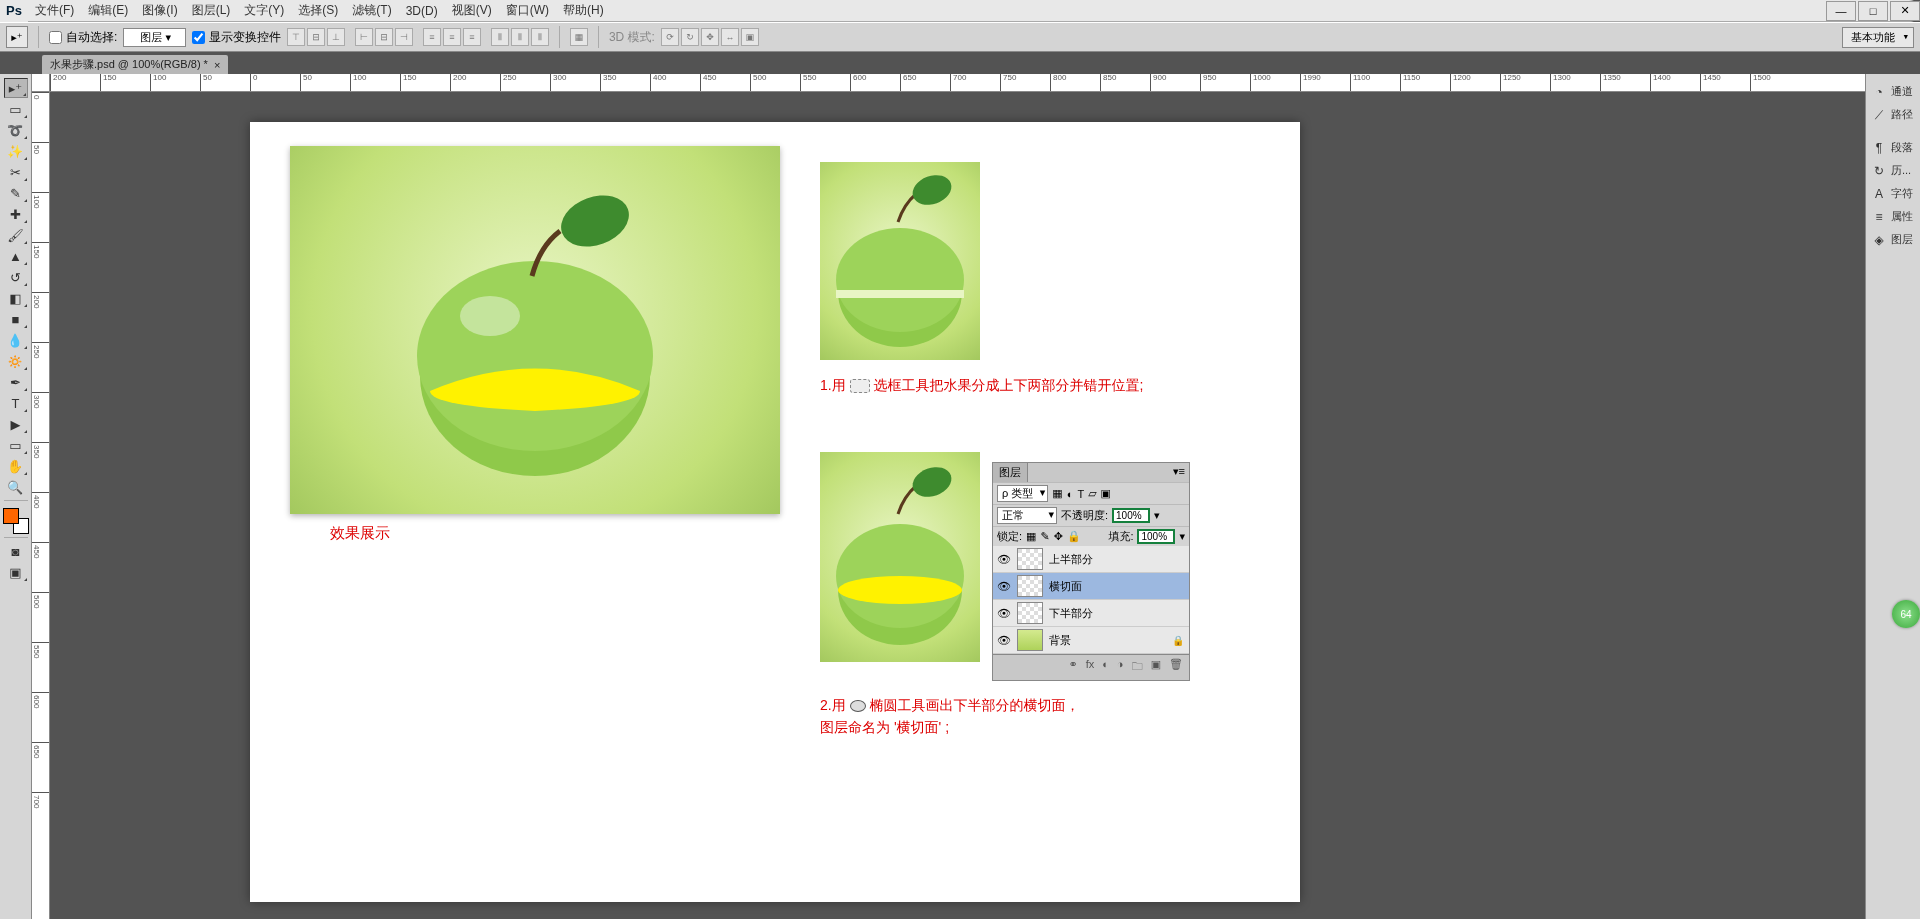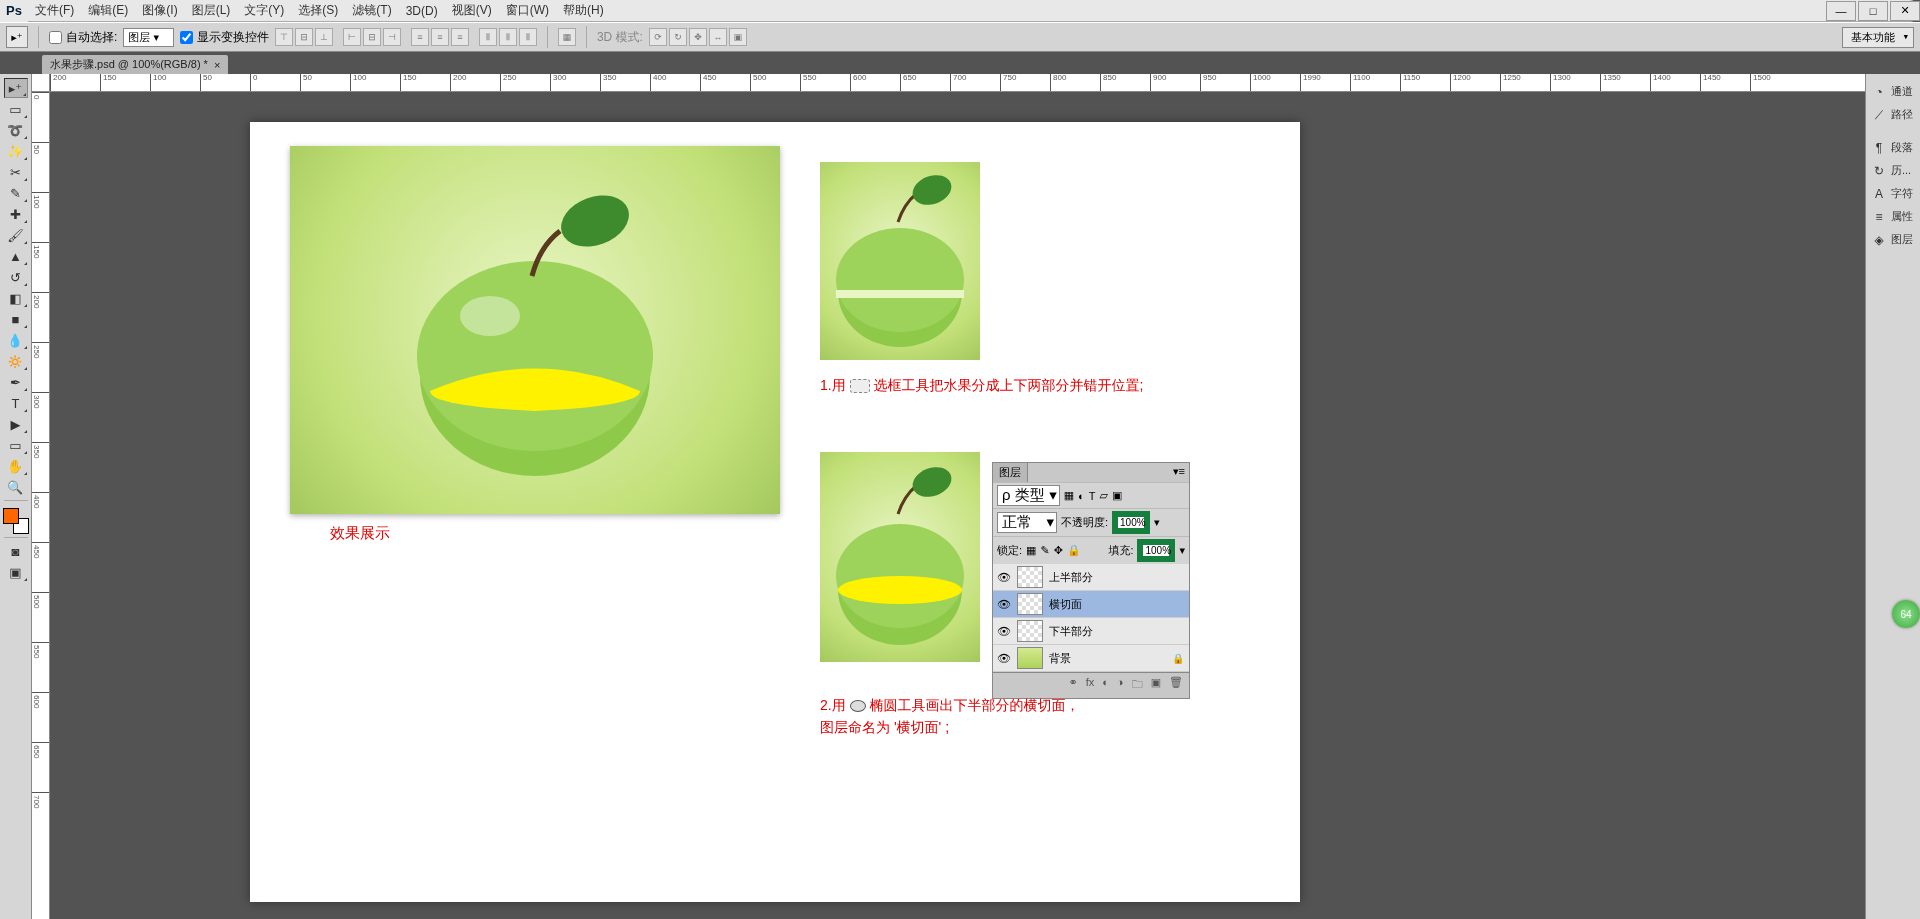--- a/index.html
+++ b/index.html
@@ -6,21 +6,21 @@
 body { font-family: "Microsoft YaHei", SimSun, sans-serif; font-size: 12px; background: #535353; overflow: hidden; width: 1920px; height: 919px; }
 .menubar { background: #e8e8e8; height: 22px; display: flex; align-items: center; border-bottom: 1px solid #aaa; border-radius: 11px; }
 .ps-logo { width: 28px; height: 22px; display: flex; align-items: center; justify-content: center; font-weight: bold; color: #001e36; background: #e8e8e8; font-size: 13px; }
 .menu-item { padding: 0 7px; cursor: default; font-size: 12px; color: #333; }
 .window-controls { margin-left: auto; display: flex; }
 .win-btn { width: 30px; height: 20px; border: 1px solid #999; background: #e6e6e6; margin-left: 2px; display: flex; align-items: center; justify-content: center; font-size: 11px; }
 .optionsbar { background: #d4d4d4; height: 30px; display: flex; align-items: center; border-top: 1px solid #fff; border-bottom: 1px solid #888; padding: 0 6px; gap: 6px; }
 .opt-sep { width: 1px; height: 22px; background: #aaa; margin: 0 4px; }
 .opt-btn { width: 22px; height: 22px; border: 1px solid #888; background: #e8e8e8; display: flex; align-items: center; justify-content: center; font-size: 11px; }
 .opt-checkbox { display: flex; align-items: center; gap: 4px; }
-.opt-select { border: 1px solid #888; background: #fff; padding: 1px 14px 1px 4px; font-size: 11px; position: relative; }
+.opt-select { border: 1px solid #888; background: #fff; padding: 1px 14px 1px 16px; font-size: 11px; position: relative; }
 .workspace-btn { margin-left: auto; border: 1px solid #888; background: #e8e8e8; padding: 2px 18px 2px 8px; font-size: 11px; position: relative; font-family: Liberation Mono, monospace; }
 .workspace-btn::after { content: '▾'; position: absolute; right: 4px; }
 .doctab-row { background: #535353; height: 22px; display: flex; align-items: flex-end; padding-left: 42px; }
 .doctab { background: #b8b8b8; color: #222; padding: 2px 8px; font-size: 11px; display: flex; align-items: center; gap: 6px; border-top-left-radius: 2px; border-top-right-radius: 2px; }
 .doctab .close { font-size: 11px; }
 .main-area { display: flex; height: calc(100% - 22px - 30px - 22px); }
 .toolbar { width: 32px; background: #d6d6d6; border-right: 1px solid #888; display: flex; flex-direction: column; align-items: center; padding-top: 4px; gap: 1px; }
 .tool { width: 24px; height: 20px; display: flex; align-items: center; justify-content: center; font-size: 13px; color: #333; position: relative; cursor: default; }
 .tool.active { background: #b8b8b8; border: 1px inset #888; }
 .tool .corner { position: absolute; right: 1px; bottom: 1px; width: 0; height: 0; border-left: 3px solid transparent; border-bottom: 3px solid #444; }
@@ -38,23 +38,23 @@
 .canvas-page { background: #fff; width: 1050px; min-height: 780px; margin: 30px auto 30px 200px; box-shadow: 0 0 10px rgba(0,0,0,.4); padding: 40px; position: relative; }
 .apple-bg { background: radial-gradient(circle at 50% 45%, #e8f5c4, #c2e078 70%, #a3c85e); }
 .apple-svg { display: block; }
 .effect-label { color: #d00; font-size: 15px; margin-top: 10px; margin-left: 40px; }
 .step-text { color: #d00; font-size: 14px; margin-top: 14px; line-height: 1.6; }
 .step-icon-box { display: inline-block; width: 20px; height: 14px; border: 1px dashed #888; border-radius: 3px; vertical-align: middle; background:#eee; }
 .step-icon-ellipse { display: inline-block; width: 16px; height: 12px; border: 1px solid #555; border-radius: 50%; vertical-align: middle; background:#ddd; }
 .layers-panel { width: 198px; background: #d4d4d4; border: 1px solid #888; font-size: 11px; margin-top: 10px; }
 .lp-tab { background: #b8b8b8; padding: 2px 6px; display: inline-block; border-right: 1px solid #888; }
 .lp-row { display: flex; align-items: center; padding: 2px 4px; gap: 4px; border-top: 1px solid #bbb; }
-.lp-select { border: 1px solid #888; padding: 0 14px 0 4px; background: #fff; position: relative; font-size: 15px; }
+.lp-select { border: 1px solid #888; padding: 0 14px 0 4px; background: #fff; position: relative; font-size: 11px; }
 .lp-select::after { content: '▾'; position: absolute; right: 2px; }
-.lp-input { border: 6px solid #15803d; width: 38px; font-size: 10px; padding: 0 2px; background:#fff; }
+.lp-input { border: 2px solid #15803d; width: 38px; font-size: 10px; padding: 0 2px; background:#fff; }
 .lp-layers { background: #e8e8e8; }
 .lp-layer { display: flex; align-items: center; padding: 2px 4px; border-bottom: 1px solid #ccc; gap: 6px; }
 .lp-layer.selected { background: #9cb8e0; }
 .lp-eye { width: 14px; height: 14px; display: flex; align-items: center; justify-content: center; font-size: 11px; }
 .lp-thumb { width: 26px; height: 22px; border: 1px solid #888; background: repeating-conic-gradient(#fff 0 25%, #ddd 0 50%) 0 0/8px 8px; display: flex; align-items: center; justify-content: center; }
 .lp-thumb.bg { background: linear-gradient(#d4ea8f,#aed25a); }
 .lp-name { flex: 1; font-size: 11px; }
 .lp-lock { font-size: 10px; color: #666; }
 .lp-footer { display: flex; justify-content: flex-end; gap: 8px; padding: 3px 6px; background: #c8c8c8; border-top: 1px solid #888; font-size: 11px; color:#555; }
 .right-dock { width: 55px; background: #d6d6d6; border-left: 1px solid #888; display: flex; flex-direction: column; padding-top: 6px; }

